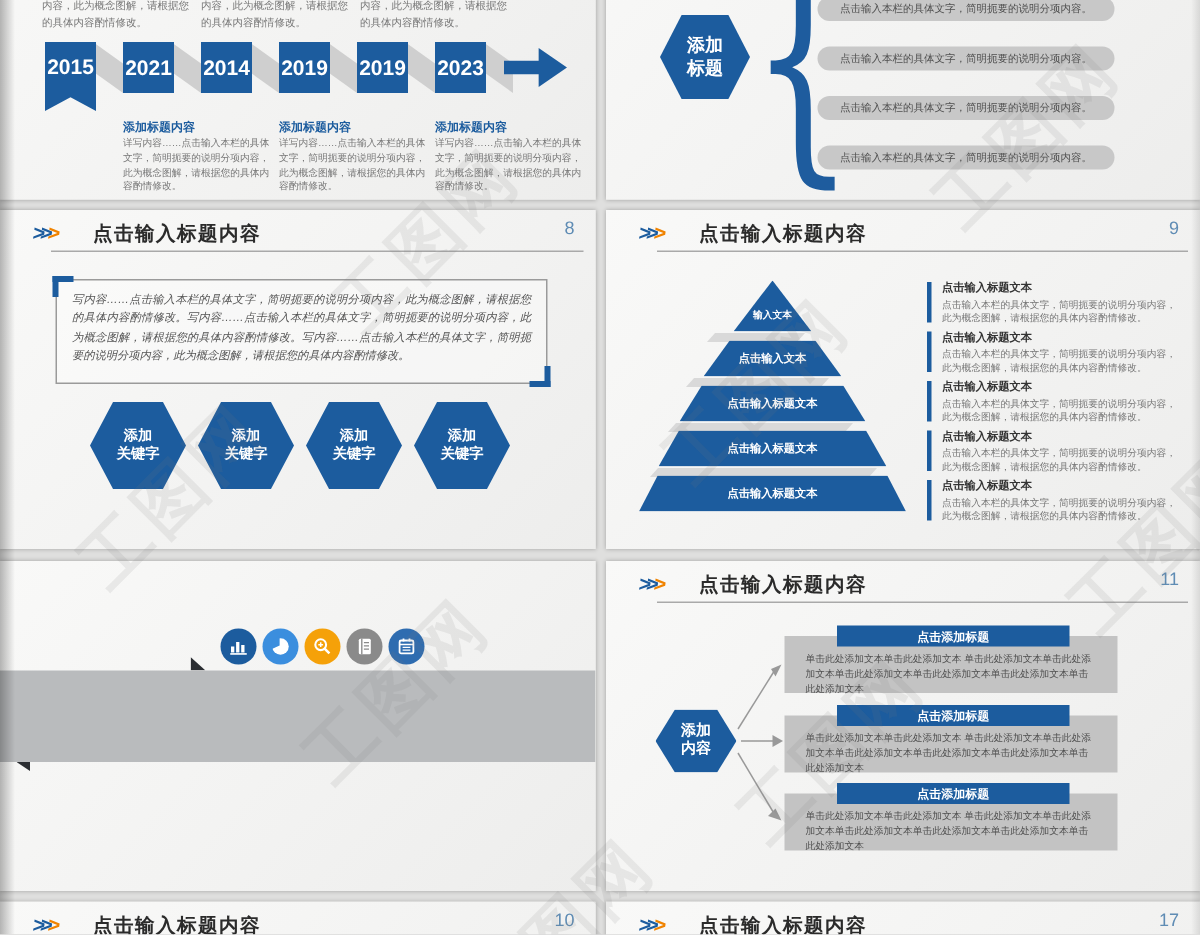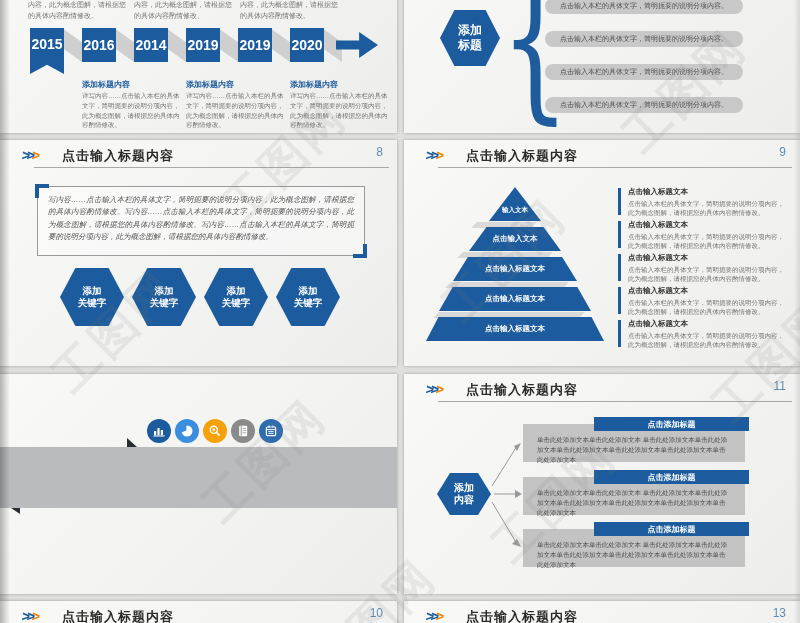--- a/index.html
+++ b/index.html
@@ -76,21 +76,21 @@
             clip-path:polygon(0 0,100% 100%,0 100%); }
   .fold10b { position:absolute; left:11px; top:134px; width:9px; height:6px; background:#2a2d31;
             clip-path:polygon(0 0,100% 0,100% 100%); }
   .title10 { position:absolute; left:135px; top:82px; font-size:23px; font-weight:bold; color:#203a52; letter-spacing:2px; }
   .sub10 { position:absolute; left:137px; top:115px; font-size:10.5px; color:#5a5a5a; letter-spacing:1px; }
   .circle-icon { position:absolute; top:45px; width:24px; height:24px; border-radius:50%;
             display:flex; align-items:center; justify-content:center; }
 
   
   .s11-box-title { position:absolute; width:155px; height:14px; background:#1c5c9e; color:#fff;
-            font-size:8px; font-weight:bold; display:flex; align-items:center; justify-content:center; z-index:2;margin-left:36px; }
+            font-size:8px; font-weight:bold; display:flex; align-items:center; justify-content:center; z-index:2; }
   .s11-box-body { position:absolute; width:222px; background:#c3c3c3; padding:11px 14px 4px 14px;
             font-size:6.5px; color:#4f4f4f; line-height:1.5; height:38px; }
   .s11-arrows { position:absolute; left:0; top:0; }
 
   
   .wm { position:absolute; font-size:46px; font-weight:bold; color:rgba(120,120,125,.12);
         transform:rotate(-45deg); letter-spacing:4px; z-index:30; pointer-events:none; white-space:nowrap; }
 </style>
 </head>
 <body>
@@ -103,25 +103,25 @@
     <div class="tl-tail" style="left:240px; top:90px;">内容，此为概念图解，请根据您的具体内容酌情修改。</div>
 
     <div class="yearshadow" style="left:62px;  top:118px;"></div>
     <div class="yearshadow" style="left:114px; top:118px;"></div>
     <div class="yearshadow" style="left:166px; top:118px;"></div>
     <div class="yearshadow" style="left:218px; top:118px;"></div>
     <div class="yearshadow" style="left:270px; top:118px;"></div>
     <div class="yearshadow" style="left:322px; top:118px;"></div>
 
     <div class="yearbox pennant" style="left:30px; top:118px;">2015</div>
-    <div class="yearbox" style="left:82px;  top:118px;">2016</div>
+    <div class="yearbox" style="left:82px;  top:118px;">2021</div>
     <div class="yearbox" style="left:134px; top:118px;">2014</div>
     <div class="yearbox" style="left:186px; top:118px;">2019</div>
     <div class="yearbox" style="left:238px; top:118px;">2019</div>
-    <div class="yearbox" style="left:290px; top:118px;">2020</div>
+    <div class="yearbox" style="left:290px; top:118px;">2023</div>
     <div class="tl-arrow" style="left:336px; top:122px;"></div>
 
     <div class="tl-cap-title" style="left:82px;  top:169px;">添加标题内容</div>
     <div class="tl-cap-title" style="left:186px; top:169px;">添加标题内容</div>
     <div class="tl-cap-title" style="left:290px; top:169px;">添加标题内容</div>
     <div class="tl-cap-body" style="left:82px;  top:181px;">详写内容……点击输入本栏的具体文字，简明扼要的说明分项内容，此为概念图解，请根据您的具体内容酌情修改。</div>
     <div class="tl-cap-body" style="left:186px; top:181px;">详写内容……点击输入本栏的具体文字，简明扼要的说明分项内容，此为概念图解，请根据您的具体内容酌情修改。</div>
     <div class="tl-cap-body" style="left:290px; top:181px;">详写内容……点击输入本栏的具体文字，简明扼要的说明分项内容，此为概念图解，请根据您的具体内容酌情修改。</div>
   </div>
 
@@ -296,21 +296,21 @@
       <span class="chev"><i class="c b">&gt;</i><i class="c b">&gt;</i><i class="c o">&gt;</i></span>
       <span class="sl-title">点击输入标题内容</span>
       <span class="sl-page">10</span>
 
     </div>
   </div>
   <div class="slide" style="left:404px; top:601px; width:396px; height:223px;">
     <div class="sl-header">
       <span class="chev"><i class="c b">&gt;</i><i class="c b">&gt;</i><i class="c o">&gt;</i></span>
       <span class="sl-title">点击输入标题内容</span>
-      <span class="sl-page">13</span>
+      <span class="sl-page">17</span>
 
     </div>
   </div>
 
   <div class="wm" style="left:210px; top:130px;">工图网</div>
   <div class="wm" style="left:610px; top:60px;">工图网</div>
   <div class="wm" style="left:40px;  top:300px;">工图网</div>
   <div class="wm" style="left:430px; top:230px;">工图网</div>
   <div class="wm" style="left:700px; top:330px;">工图网</div>
   <div class="wm" style="left:190px; top:430px;">工图网</div>

